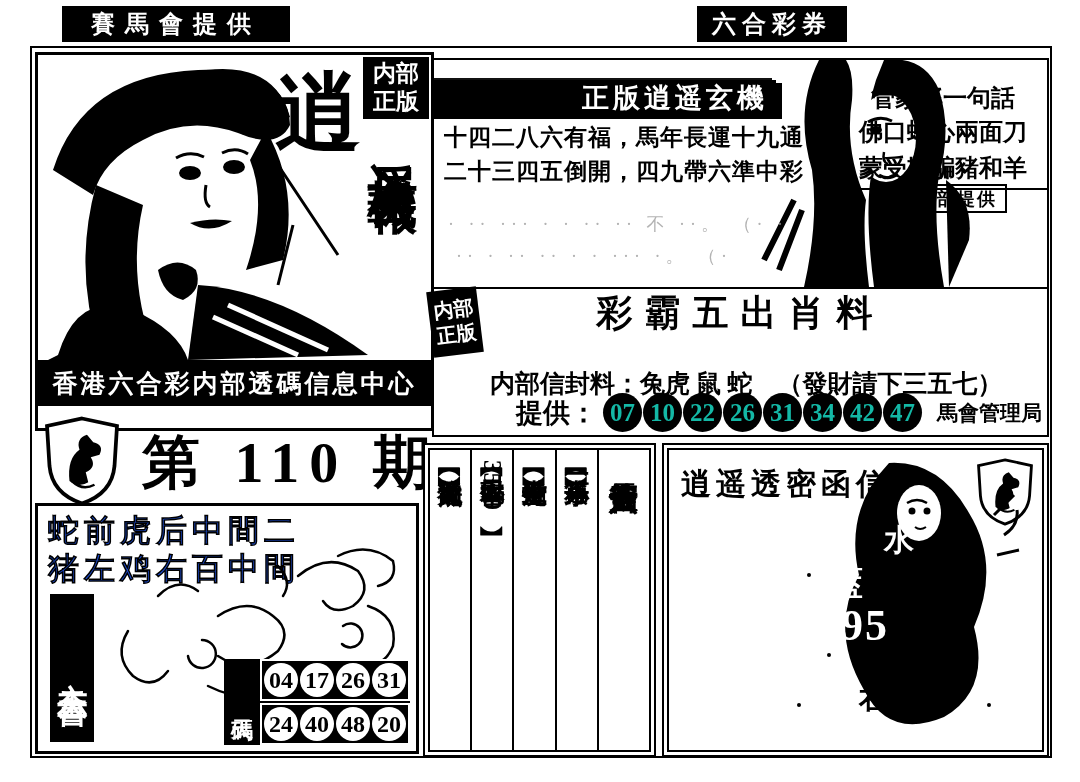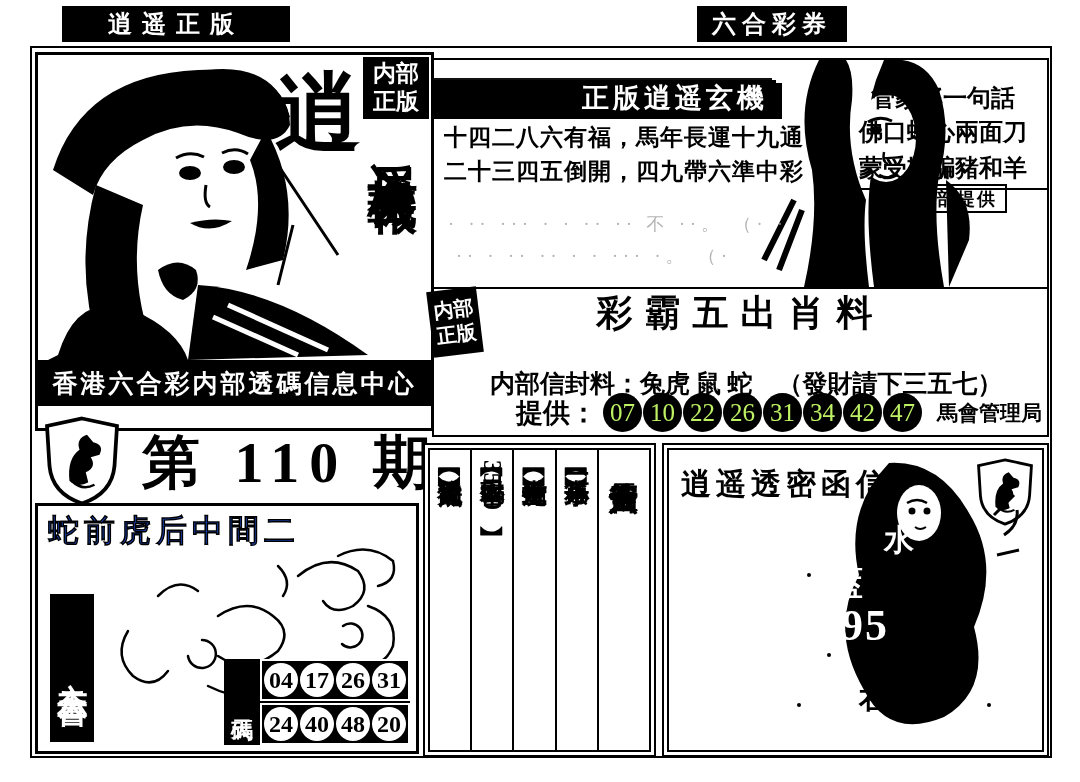--- a/index.html
+++ b/index.html
@@ -9,36 +9,36 @@
   .banner{background:#000;color:#fff;font-weight:bold;font-size:24px;
           display:flex;align-items:center;justify-content:center;letter-spacing:10px;}
   .frame{border:2px solid #000;}
   .thickframe{border:3px solid #000;}
   .innerframe{position:absolute;left:3px;top:3px;right:3px;bottom:3px;border:2px solid #000;}
   .outline-text{color:#1d4ed8;-webkit-text-stroke:1.5px #000;font-weight:normal;}
   .vtext{writing-mode:vertical-rl;}
   .upright{text-orientation:upright;}
   .band{background:#000;color:#fff;font-weight:bold;}
   .circle-num{display:inline-flex;align-items:center;justify-content:center;
-      width:39px;height:39px;border-radius:50%;background:#000;color:#bef264;
-      font-weight:normal;font-size:25px;margin-right:1px;font-family:"Liberation Serif",serif;}
+      width:39px;height:39px;border-radius:50%;background:#000;color:#14b8a6;
+      font-weight:bold;font-size:25px;margin-right:1px;font-family:"Liberation Serif",serif;}
   .wcircle{display:inline-flex;align-items:center;justify-content:center;
       width:34px;height:34px;border-radius:50%;background:#fff;color:#000;
       font-weight:bold;font-size:24px;margin:2px 1px;}
   .faded{color:#9a9a9a;opacity:0.75;font-size:18px;letter-spacing:5px;white-space:nowrap;}
   .colbox{writing-mode:vertical-rl;font-weight:bold;display:flex;align-items:center;
       justify-content:flex-start;padding-top:10px;box-sizing:border-box;}
 </style>
 </head>
 <body>
 
 <div class="page">
 
   <div class="abs banner" style="left:62px;top:6px;width:228px;height:36px;">
-    <span>逍遥正版</span>
+    <span>賽馬會提供</span>
   </div>
   <div class="abs banner" style="left:697px;top:6px;width:150px;height:36px;letter-spacing:6px;">
     <span>六合彩券</span>
   </div>
 
   <div class="abs frame" style="left:30px;top:46px;width:1018px;height:708px;"></div>
 
   <div class="abs thickframe" style="left:35px;top:52px;width:393px;height:373px;background:#fff;overflow:hidden;">
 
     <svg class="abs" style="left:0;top:0;" width="340" height="305" viewBox="0 0 340 305">
@@ -77,20 +77,21 @@
 
   <svg class="abs" style="left:40px;top:416px;" width="84" height="90" viewBox="0 0 60 72">
     <path d="M30,2 L58,8 L56,40 Q54,62 30,70 Q6,62 4,40 L2,8 Z" fill="#fff" stroke="#000" stroke-width="3"></path>
     <path d="M20,52 Q18,34 28,27 Q25,18 34,15 L39,21 Q48,23 44,31 L37,33 Q42,41 33,45 L35,53 Q27,58 20,52 Z" fill="#000"></path>
     <path d="M22,52 Q30,60 40,55" fill="none" stroke="#000" stroke-width="2"></path>
   </svg>
   <div class="abs" style="left:142px;top:424px;font-size:58px;font-weight:bold;letter-spacing:10px;">第 110 期</div>
 
   <div class="abs thickframe" style="left:35px;top:503px;width:378px;height:245px;background:#fff;overflow:hidden;">
     <div class="abs outline-text" style="left:10px;top:4px;font-size:31px;letter-spacing:5px;white-space:nowrap;">蛇前虎后中間二</div>
+    <div class="abs outline-text" style="left:10px;top:42px;font-size:31px;letter-spacing:5px;white-space:nowrap;">猪左鸡右百中間</div>
 
     <div class="abs band vtext" style="left:12px;top:88px;width:44px;height:148px;font-size:30px;
          display:flex;align-items:center;justify-content:center;letter-spacing:4px;">六合天書</div>
 
     <svg class="abs" style="left:60px;top:30px;" width="310" height="205" viewBox="0 0 310 205">
       <g fill="none" stroke="#000" stroke-width="2.5" stroke-linecap="round">
         <path d="M240,20 Q270,5 295,25 Q300,45 280,50"></path>
         <path d="M200,40 Q230,15 260,35 Q275,55 255,70 Q235,80 225,65"></path>
         <path d="M270,70 Q300,80 295,110 Q285,135 260,125"></path>
         <path d="M245,90 a12,12 0 1,1 -1,18"></path>

